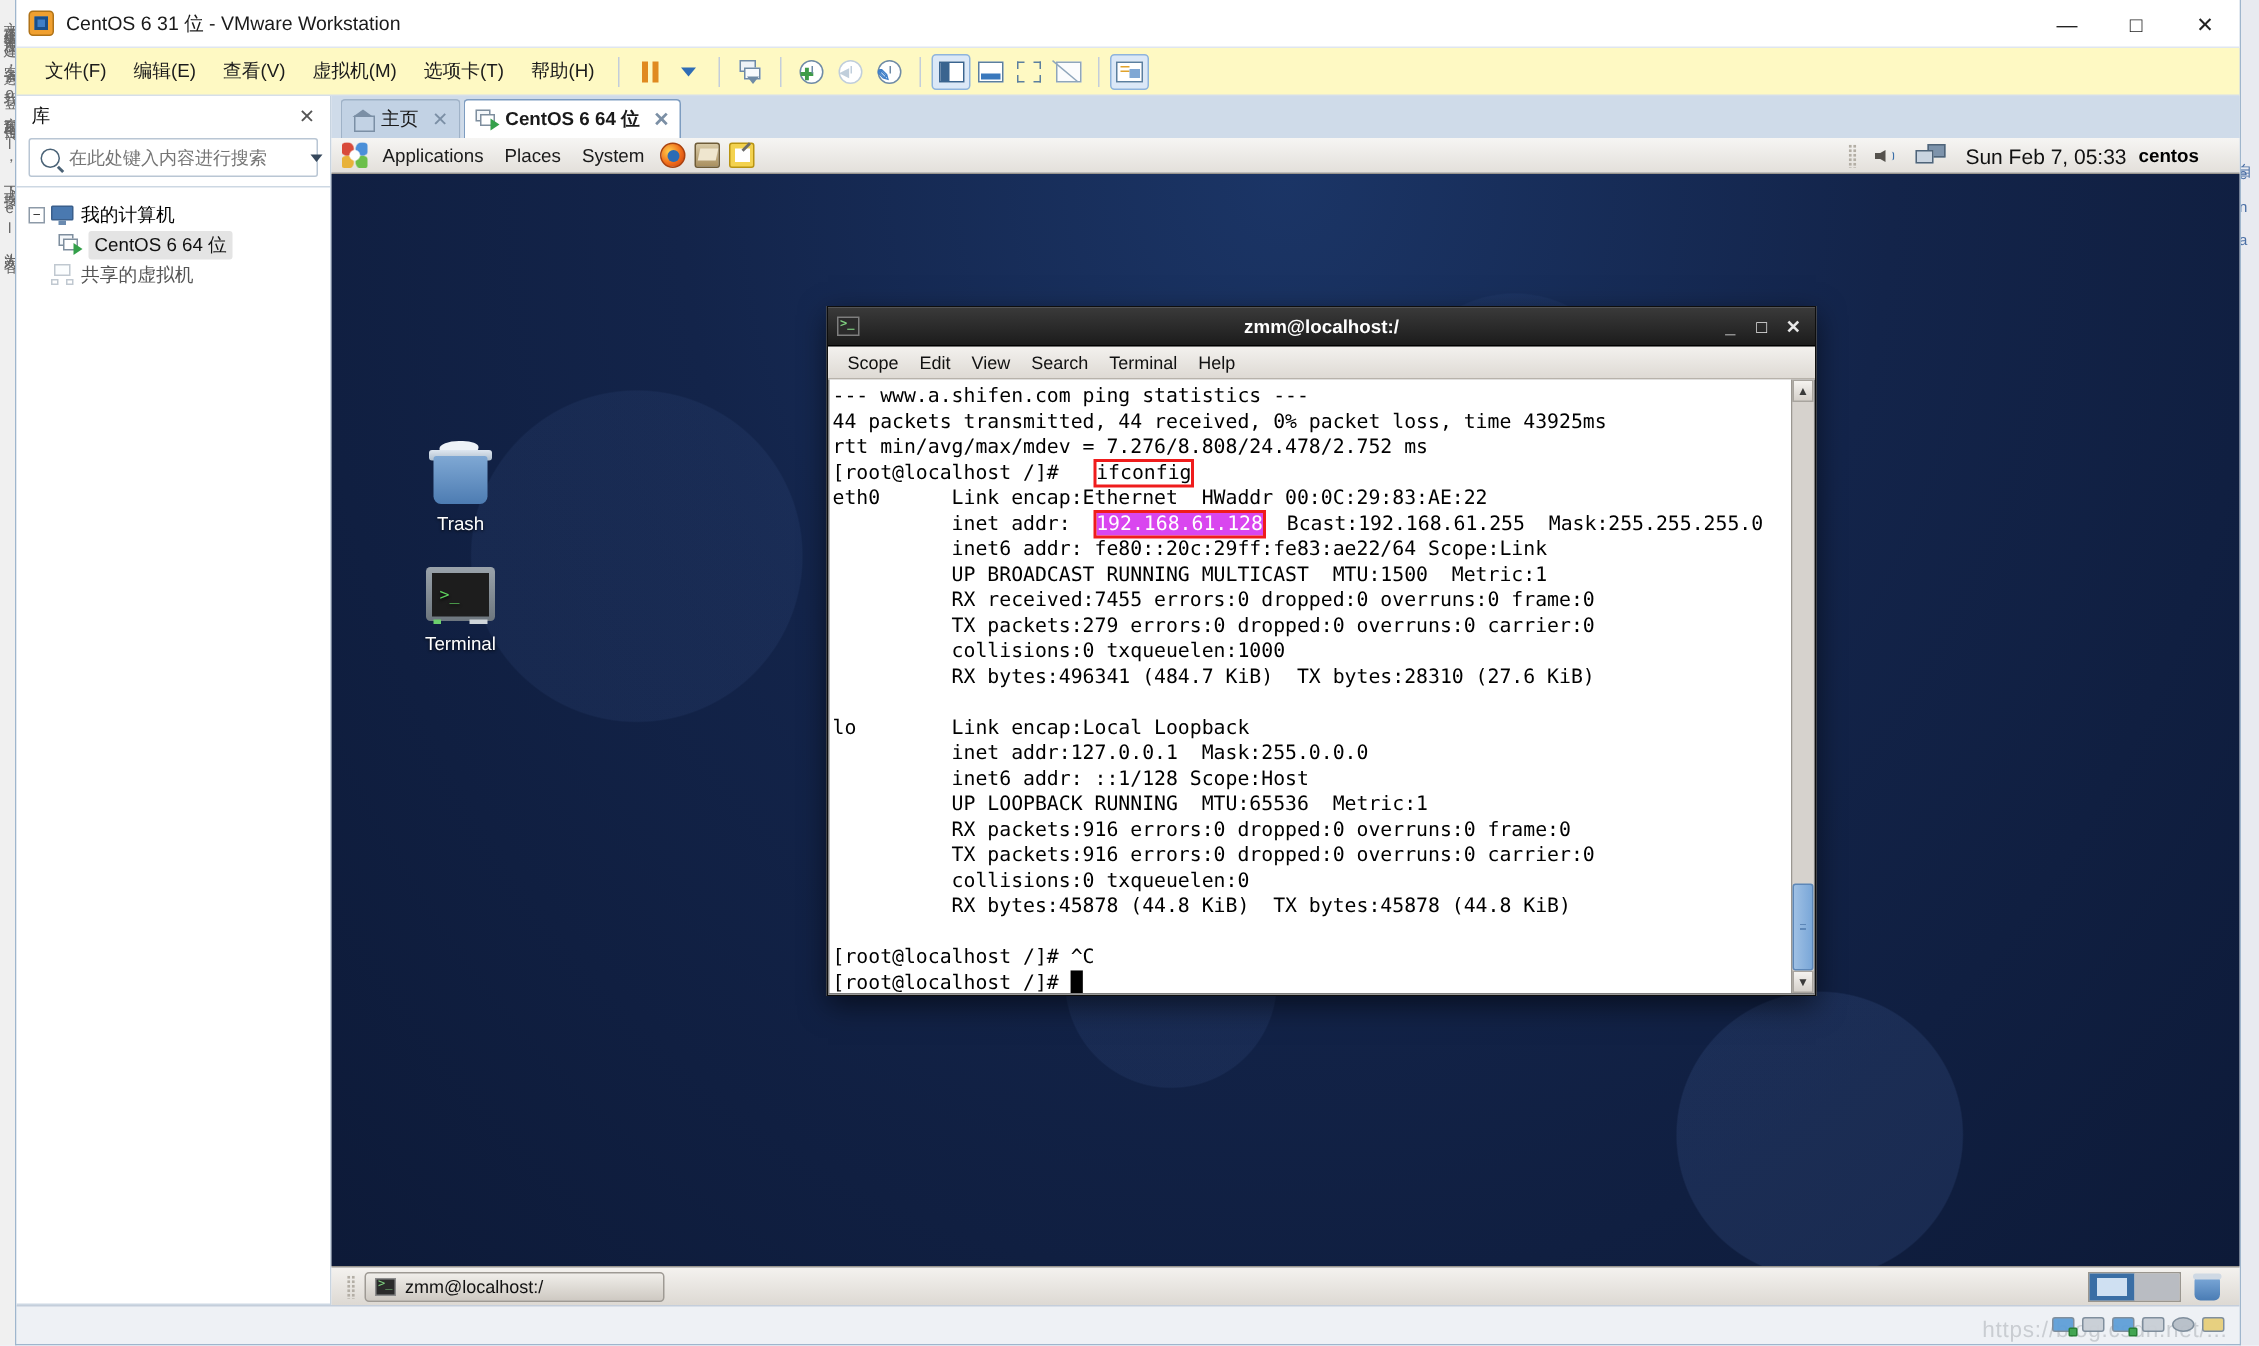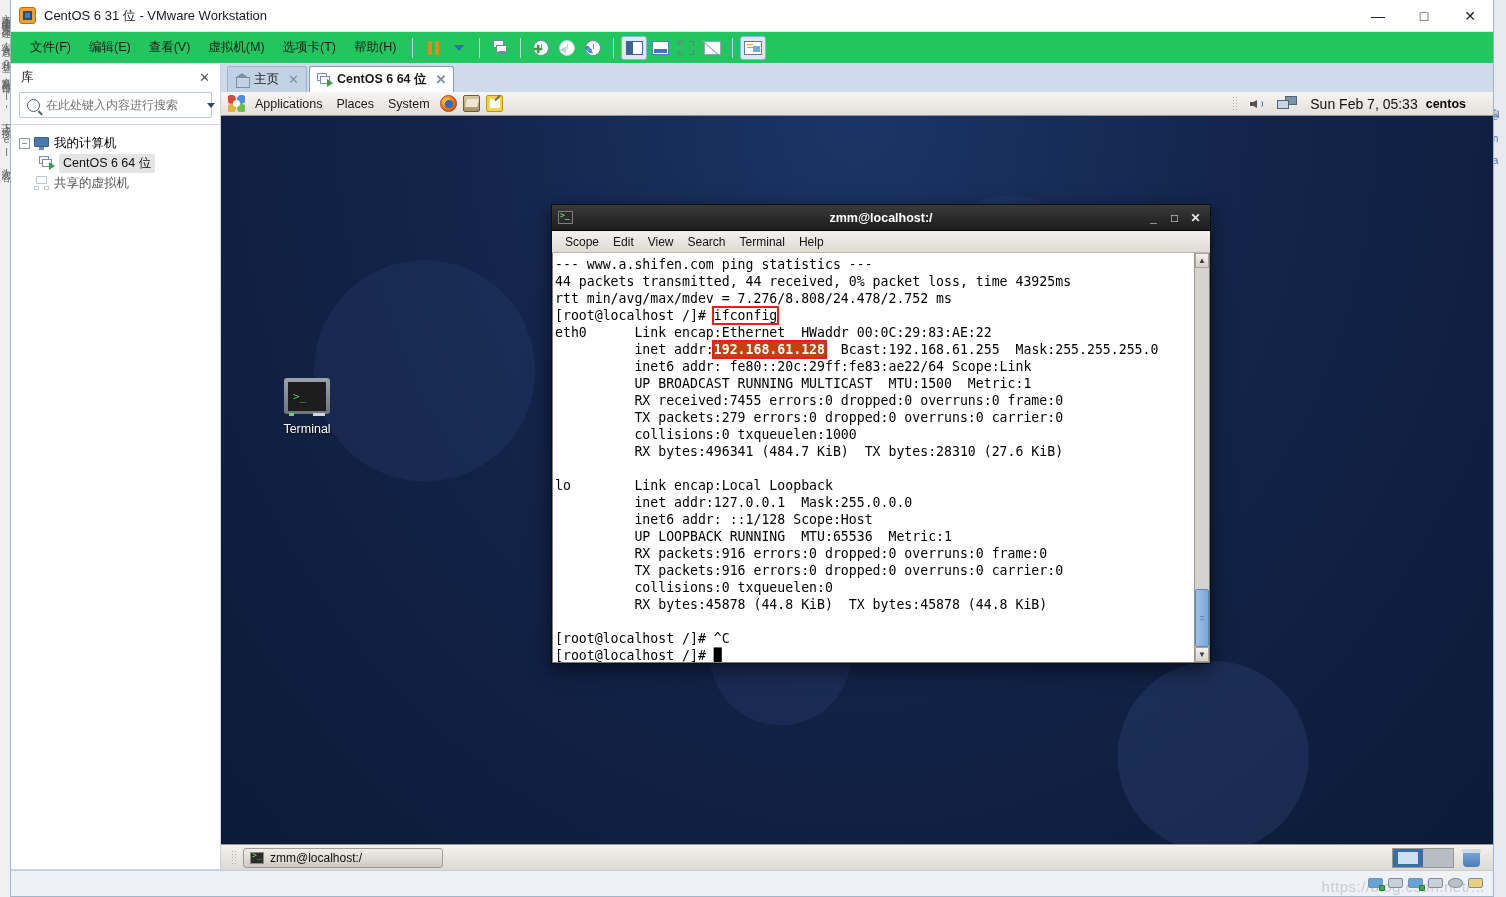--- a/index.html
+++ b/index.html
@@ -47,21 +47,21 @@
   }
   #app-icon .inner { width:9px;height:9px;border:2px solid #1a4f8a;background:#3f7fc8; }
   #win-title { font-size:13px; color:#1a1a1a; }
   #win-buttons { position:absolute; right:0; top:0; height:32px; display:flex; }
   #win-buttons div {
     width:46px;height:32px;display:flex;align-items:center;justify-content:center;
     font-size:14px;color:#222;
   }
   
   #menubar {
-    height:32px; background:#22c55e; display:flex; align-items:center;
+    height:32px; background:#fef9c3; display:flex; align-items:center;
     border-bottom:1px solid #d6dfe9; padding-left:10px;
   }
   .menu-item { padding:4px 9px; font-size:12.5px; color:#1b1b1b; cursor:default; }
   .tb-sep { width:1px;height:20px;background:#c3cedb;margin:0 7px; }
   .tb-btn { width:26px;height:24px;display:flex;align-items:center;justify-content:center;position:relative; }
   .tb-btn.framed { border:1px solid #8fb4dc; background:#dbe8f7; border-radius:3px; }
   
   .ic-pause { display:flex; gap:3px; }
   .ic-pause i { display:block;width:4px;height:14px;background:#e08a20; }
   .ic-caret { width:0;height:0;border-left:5px solid transparent;border-right:5px solid transparent;border-top:6px solid #2f6db5; }
@@ -233,22 +233,22 @@
     flex:1; padding:3px 0 0 2px; font-family:"DejaVu Sans Mono",monospace;
     font-size:13.2px; line-height:17px; color:#000; white-space:pre; overflow:hidden;
   }
   #term-scroll { width:15px; background:#d6d2cd; border-left:1px solid #9b9791; display:flex; flex-direction:column; }
   .sb-arrow { height:15px; background:linear-gradient(#f5f3f0,#d5d0ca); border:1px solid #a8a49e; display:flex;align-items:center;justify-content:center;font-size:8px;color:#3a3a3a; }
   .sb-track { flex:1; position:relative; background:#d6d2cd; }
   .sb-thumb { position:absolute; left:0; right:0; bottom:0; height:58px;
               background:linear-gradient(90deg,#9fc0e4,#7aa7d8); border:1px solid #5d87b8; border-radius:2px; }
   .sb-thumb:after{content:"";position:absolute;left:4px;right:4px;top:26px;height:5px;
               background:repeating-linear-gradient(#5d87b8 0 1px, transparent 1px 3px);}
-  .hl-red { outline:2px solid #ef1c1c; outline-offset:0px; }
-  .hl-sel { background:#c2410c; color:#fff;font-weight:bold; }
+  .hl-red { outline:2px solid #ef1c1c; outline-offset:0px;margin-left:17px; }
+  .hl-sel { background:#d946ef; color:#fff; }
   
   #gnome-bottom {
     height:26px; background:linear-gradient(#f4f2ef,#ddd9d3);
     border-top:1px solid #9a968f; display:flex; align-items:center; padding:0 4px;
   }
   #taskbtn {
     display:flex; align-items:center; gap:6px; height:20px; padding:0 10px 0 6px;
     background:linear-gradient(#f0eeea,#cec9c2); border:1px solid #9e9a94; border-radius:3px;
     font-size:12px; color:#111; min-width:200px;
   }
@@ -460,20 +460,30 @@
             <i class="s2"></i>
           </span>
         <span id="clock">Sun Feb  7, 05:33</span>
         <span id="gnome-user">centos</span>
       </div>
 
       <div id="desktop">
 
 
 
+        <div class="dicon" style="left:38px;top:172px;">
+          <div class="glyph">
+            <span class="i-trash">
+                <i class="crump"></i>
+                <i class="lid"></i>
+                <i class="can"></i>
+              </span>
+          </div>
+          <div>Trash</div>
+        </div>
 
         <div class="dicon" style="left:38px;top:252px;">
           <div class="glyph">
             <span class="i-term">
                 <i class="body"></i>
                 <i class="scr"></i>
                 <i class="pr">&gt;_</i>
                 <i class="led"></i>
                 <i class="led2"></i>
               </span>

